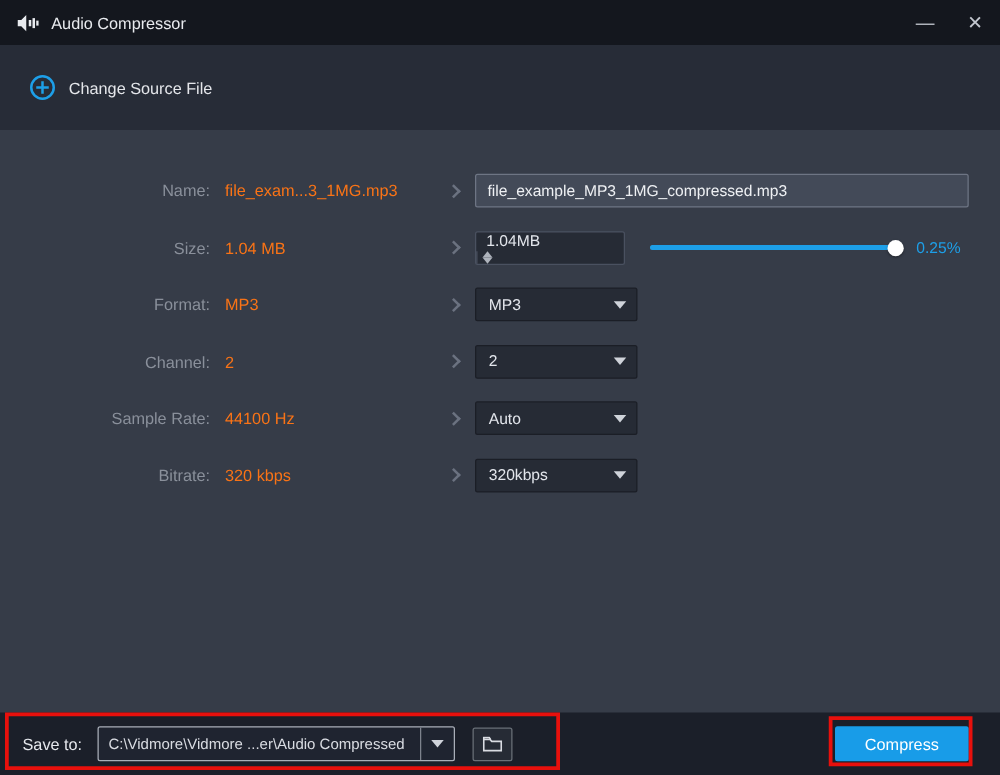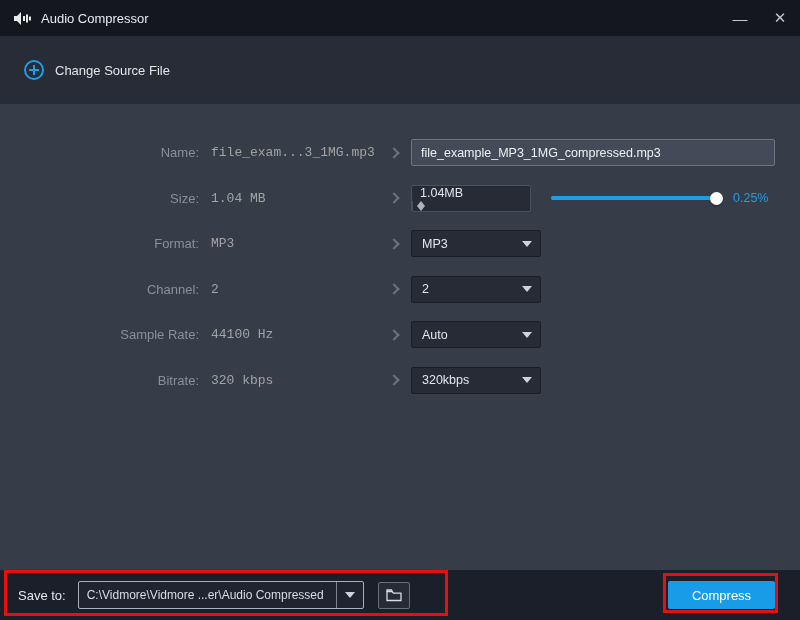--- a/index.html
+++ b/index.html
@@ -52,23 +52,23 @@
   }
   .plus-circle::before, .plus-circle::after {
     content: ""; position: absolute; background: #1d9fe8;
   }
   .plus-circle::before { left: 3px; right: 3px; top: 7px; height: 2px; }
   .plus-circle::after { top: 3px; bottom: 3px; left: 7px; width: 2px; }
   .change-source span.lbl { color: #e4e6ea; font-size: 13px; margin-left: 11px; }
 
   
   .main { padding: 26px 25px 0 0; }
-  .frow { display: flex; align-items: center; height: 45.5px; margin-left: 31px; }
+  .frow { display: flex; align-items: center; height: 45.5px; }
   .col-label { width: 168px; text-align: right; color: #8a909b; font-size: 13px; }
-  .col-value { width: 178px; padding-left: 12px; color: #a3a3a3; font-size: 13px; font-family: Liberation Mono, monospace; }
+  .col-value { width: 178px; padding-left: 12px; color: #f97316; font-size: 13px; }
   .col-chevron { width: 34px; display: flex; justify-content: center; align-items: center; }
   .chev {
     width: 8px; height: 8px;
     border-top: 2px solid #6b7280; border-right: 2px solid #6b7280;
     transform: rotate(45deg);
   }
   .col-control { flex: 1; display: flex; align-items: center; }
 
   .text-input {
     flex: 1; height: 27px;

